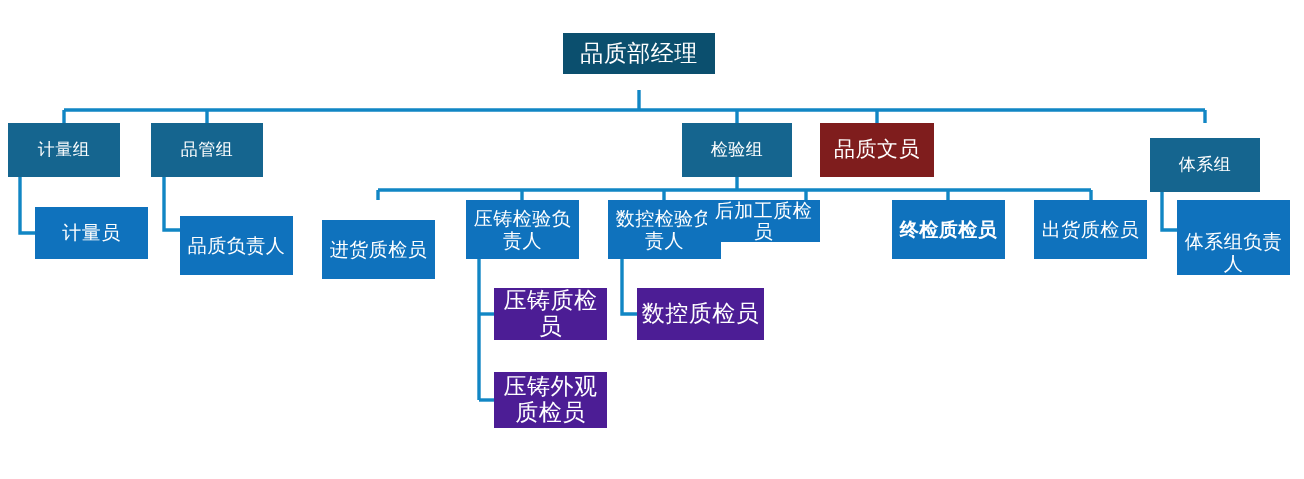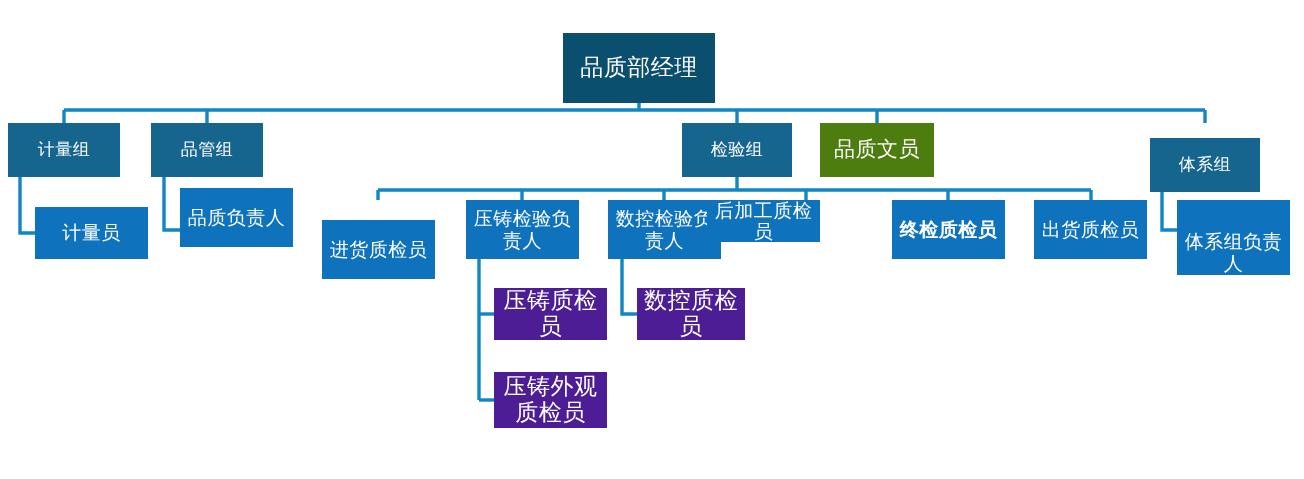--- a/index.html
+++ b/index.html
@@ -31,21 +31,21 @@
     text-align:center;
     color:#ffffff;
     line-height:1.12;
     letter-spacing:0.5px;
     padding:1px 2px;
     overflow:hidden;
   }
   .lvl-root{ background:#0b4f6e; font-size:23px; }
   .lvl-2   { background:#15658f; font-size:17px; }
   .lvl-3   { background:#0f72bd; font-size:19px; }
-  .lvl-acc { background:#4d7c0f; font-size:21px; }
+  .lvl-acc { background:#7f1d1d; font-size:21px; }
   .lvl-4   { background:#4c1d95; font-size:23px; }
   .node span{display:block;width:100%;}
 </style>
 </head>
 <body>
 
 <div id="chart">
 
   <svg id="wires" viewBox="0 0 1304 479" width="1304" height="479" aria-hidden="true">
     <g fill="none" stroke="#1186c4" stroke-width="3.4" stroke-linecap="butt">
@@ -78,21 +78,21 @@
       <path d="M1091,190 L1091,200"></path>
 
       <path d="M479,259 L479,400"></path>
       <path d="M479,314 L494,314"></path>
       <path d="M479,400 L494,400"></path>
 
       <path d="M622,259 L622,314 L637,314"></path>
     </g>
   </svg>
 
-  <div class="node lvl-root" style="left:563px;top:33px;width:152px;height:70px;">
+  <div class="node lvl-root" style="left:563px;top:33px;width:152px;height:41px;">
     <span>品质部经理</span>
   </div>
 
   <div class="node lvl-2" style="left:8px;top:123px;width:112px;height:54px;">
     <span>计量组</span>
   </div>
 
   <div class="node lvl-2" style="left:151px;top:123px;width:112px;height:54px;">
     <span>品管组</span>
   </div>
@@ -106,21 +106,21 @@
   </div>
 
   <div class="node lvl-2" style="left:1150px;top:138px;width:110px;height:54px;">
     <span>体系组</span>
   </div>
 
   <div class="node lvl-3" style="left:35px;top:207px;width:113px;height:52px;">
     <span>计量员</span>
   </div>
 
-  <div class="node lvl-3" style="left:180px;top:188px;width:113px;height:59px;">
+  <div class="node lvl-3" style="left:180px;top:216px;width:113px;height:59px;">
     <span>品质负责人</span>
   </div>
 
   <div class="node lvl-3" style="left:322px;top:200px;width:113px;height:59px;margin-top:20px;">
     <span>进货质检员</span>
   </div>
 
   <div class="node lvl-3" style="left:466px;top:200px;width:113px;height:59px;">
     <span>压铸检验负责人</span>
   </div>
@@ -142,21 +142,21 @@
   </div>
 
   <div class="node lvl-3" style="left:1177px;top:200px;width:113px;height:75px;align-items:flex-end;">
     <span>体系组负责人</span>
   </div>
 
   <div class="node lvl-4" style="left:494px;top:288px;width:113px;height:52px;">
     <span>压铸质检员</span>
   </div>
 
-  <div class="node lvl-4" style="left:637px;top:288px;width:108px;height:52px;">
+  <div class="node lvl-4" style="left:637px;top:288px;width:127px;height:52px;">
     <span>数控质检员</span>
   </div>
 
   <div class="node lvl-4" style="left:494px;top:372px;width:113px;height:56px;">
     <span>压铸外观质检员</span>
   </div>
 
 </div>
 
 </body></html>

